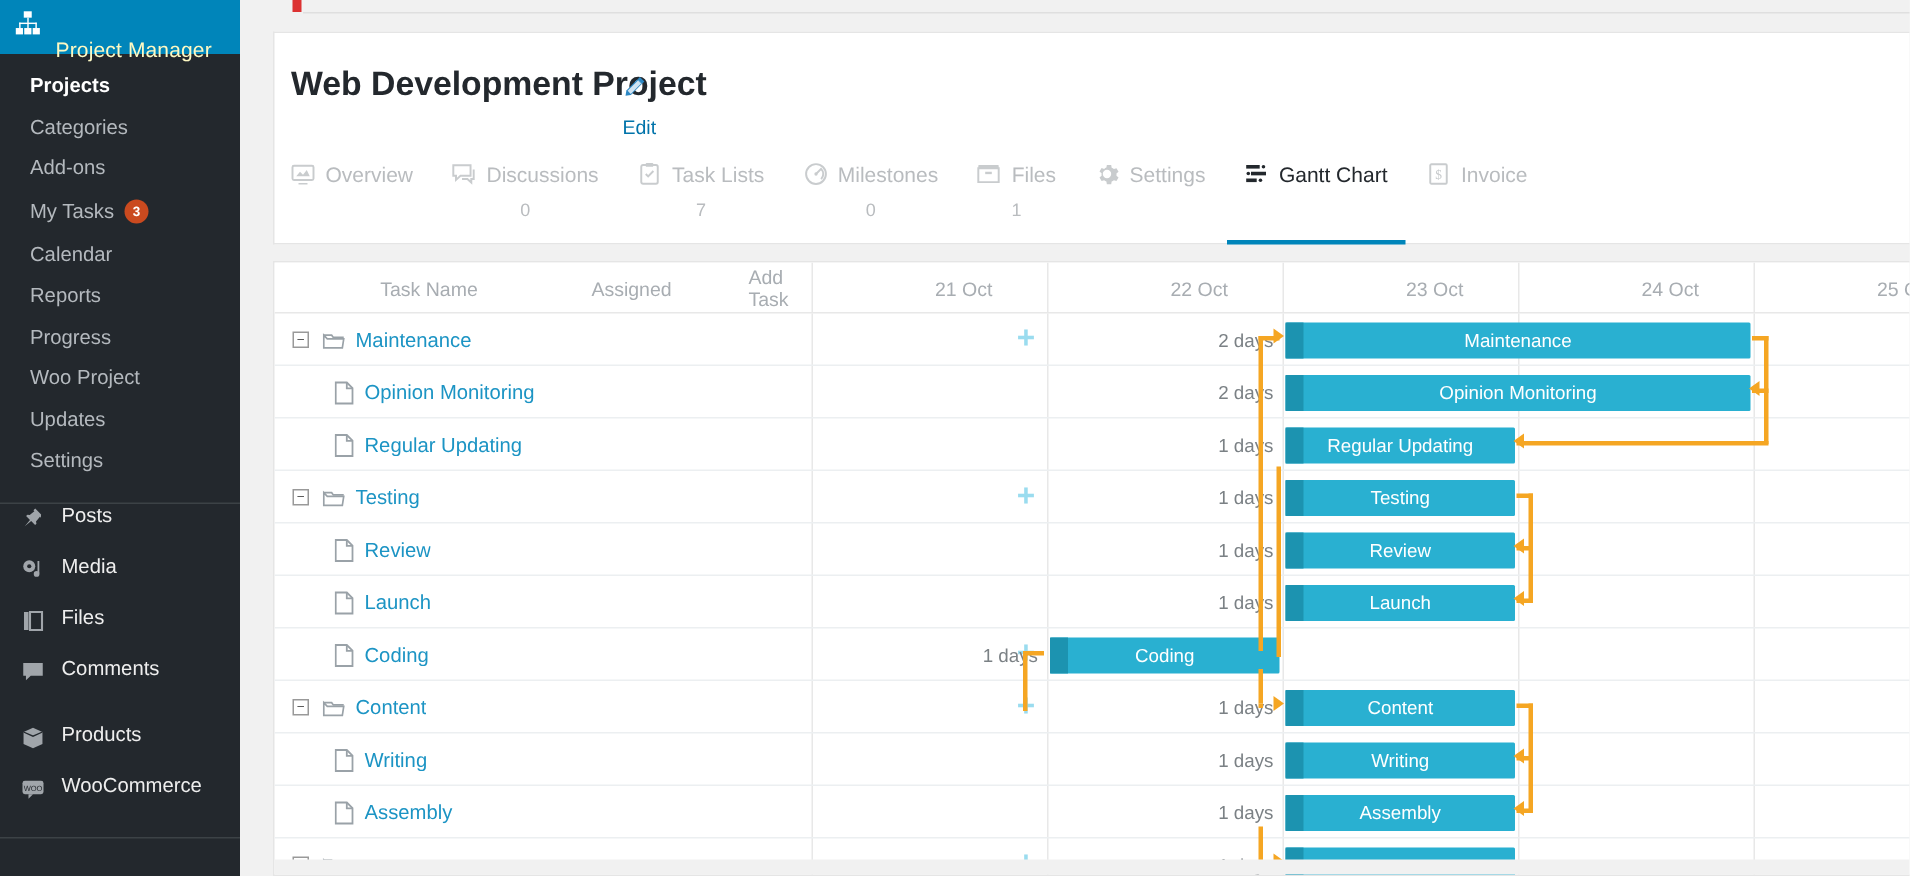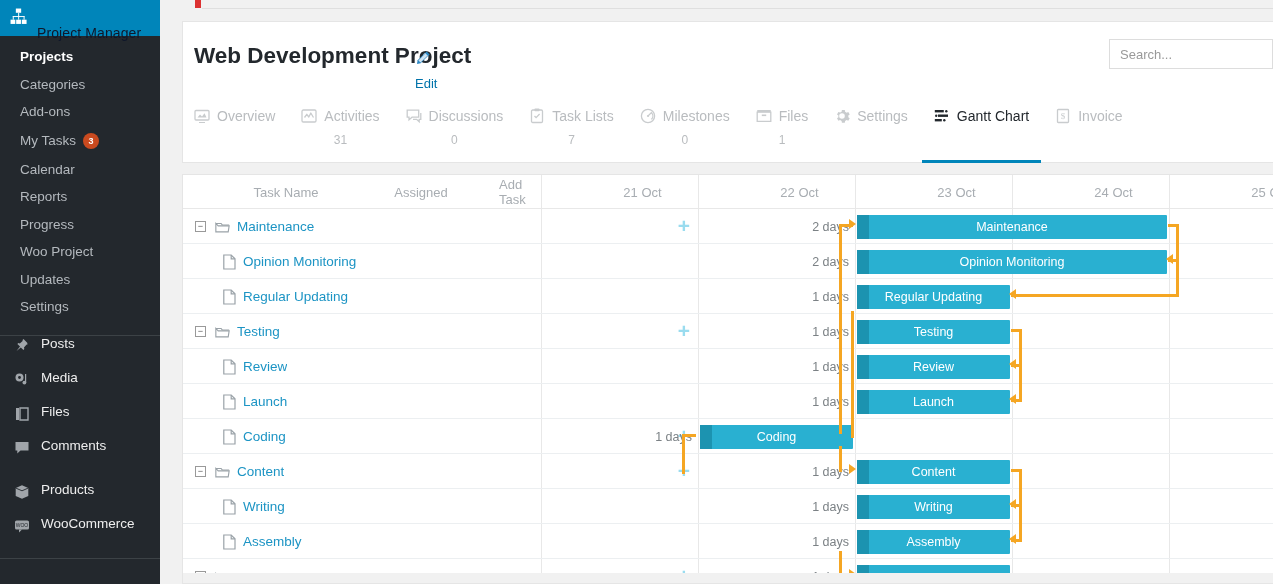--- a/index.html
+++ b/index.html
@@ -16,21 +16,21 @@
     width: 160px; height: 584px;
     background: #23282d;
     color: #eee;
   }
   .pm-brand {
     height: 36px; background: #0085ba;
     display: flex; align-items: center;
     padding-left: 10px; position: relative;
   }
   .pm-brand .brand-label {
-    color: #0f172a; font-size: 14px; margin-left: 10px; letter-spacing: .1px; margin-top: 29px;
+    color: #fef9c3; font-size: 14px; margin-left: 10px; letter-spacing: .1px; margin-top: 29px;
   }
   .pm-brand .arrow-notch {
     position: absolute; right: -8px; top: 8px;
     width: 0; height: 0;
     border-top: 10px solid transparent;
     border-bottom: 10px solid transparent;
     border-left: 8px solid #fff;
   }
   .pm-sub { padding: 7px 0 8px 0; }
   .pm-sub .sub-item {
@@ -320,46 +320,33 @@
       <div class="edit-wrap">
         <span>
           <svg width="16" height="16" viewBox="0 0 16 16">
             <path d="M11.6 1.4l3 3-1.5 1.5-3-3z" fill="#2b87c4"></path>
             <path d="M10 2.9l3 3-7.4 7.4-3.6.6.6-3.6z" fill="#2b87c4"></path>
             <path d="M10.3 3.6l2.1 2.1-6.9 6.9-2.1-2.1z" fill="#cfe3f2"></path>
           </svg>
         </span>
         <span class="edit-link">Edit</span>
       </div>
-      <input class="search-box" type="text" placeholder="Search..." style="">
     </div>
     <div class="tabs" id="tabs">
         <div class="tab">
           <div class="tab-top">
             <span class="tab-ico">
               <svg width="16" height="16" viewBox="0 0 16 16" fill="currentColor">
                 <rect x="1" y="2.5" width="14" height="9.5" rx="1" fill="none" stroke="currentColor" stroke-width="1.3"></rect>
                 <path d="M5 14h6v1H5z"></path>
                 <path d="M3.5 9.5l2.5-3 2 2 2.5-3.2 2 4.2z"></path>
               </svg>
             </span>
             <span class="tab-label">Overview</span>
           </div>
-        </div>
-        <div class="tab">
-          <div class="tab-top">
-            <span class="tab-ico">
-              <svg width="16" height="16" viewBox="0 0 16 16" fill="currentColor">
-                <rect x="1" y="2" width="14" height="12" rx="1.3" fill="none" stroke="currentColor" stroke-width="1.3"></rect>
-                <path d="M3.5 9.5l2.3-3.2 2 2.7 2-4 2.7 4.5" fill="none" stroke="currentColor" stroke-width="1.3" stroke-linejoin="round"></path>
-              </svg>
-            </span>
-            <span class="tab-label">Activities</span>
-          </div>
-          <div class="tab-count">31</div>
         </div>
         <div class="tab">
           <div class="tab-top">
             <span class="tab-ico">
               <svg width="16" height="16" viewBox="0 0 16 16" fill="currentColor">
                 <path d="M1.2 2.2h11.5v7H6l-3 2.7V9.2H1.2z" fill="none" stroke="currentColor" stroke-width="1.3"></path>
                 <path d="M14.8 5v6.3h-1.6v2.4l-2.6-2.4H7" fill="none" stroke="currentColor" stroke-width="1.3"></path>
               </svg>
             </span>
             <span class="tab-label">Discussions</span>

